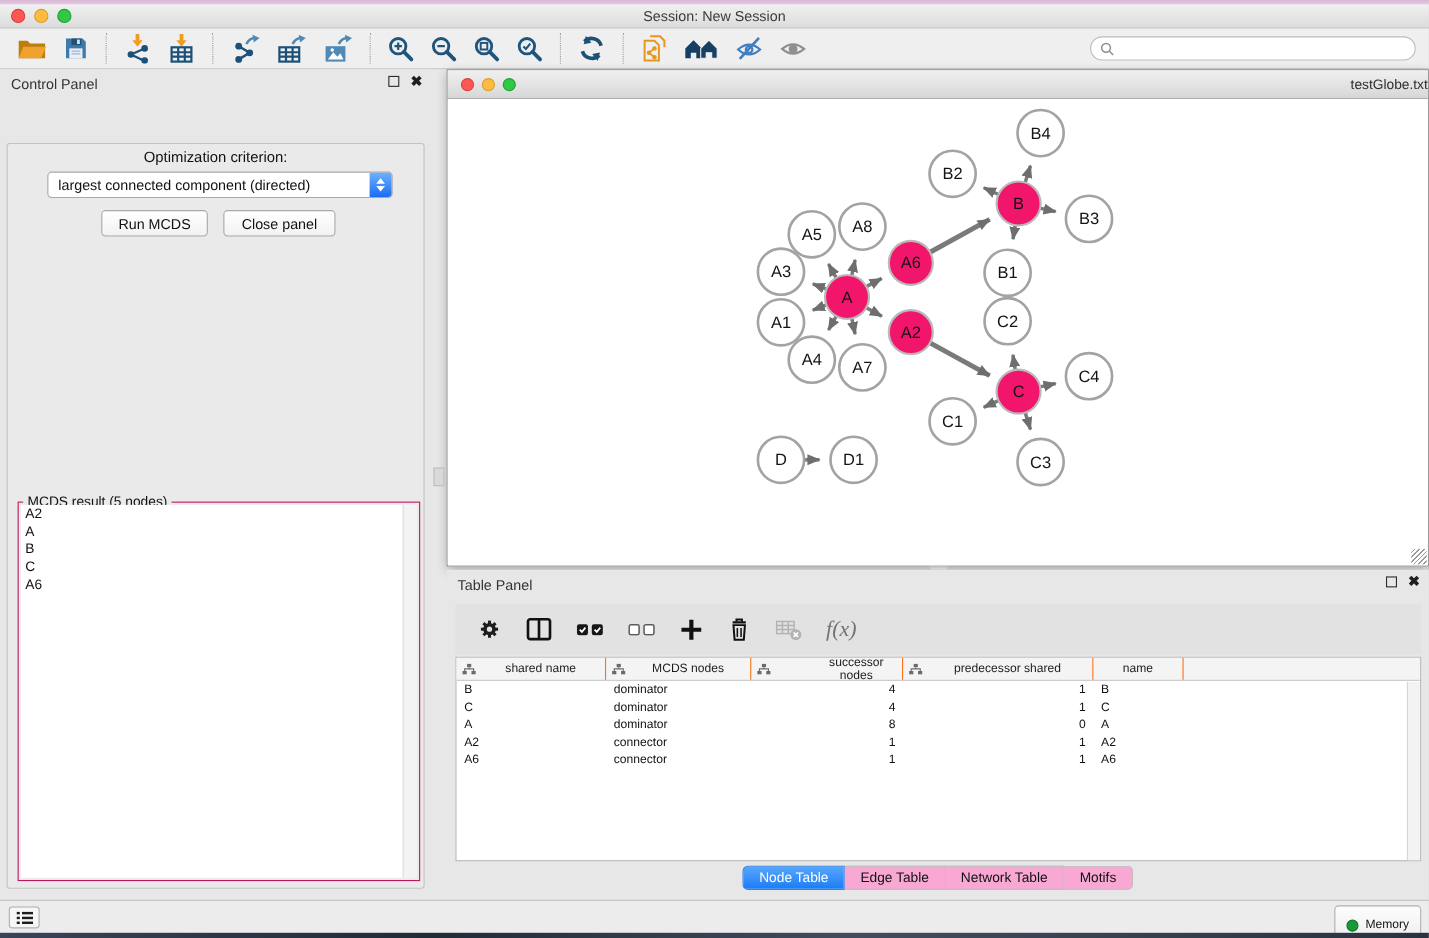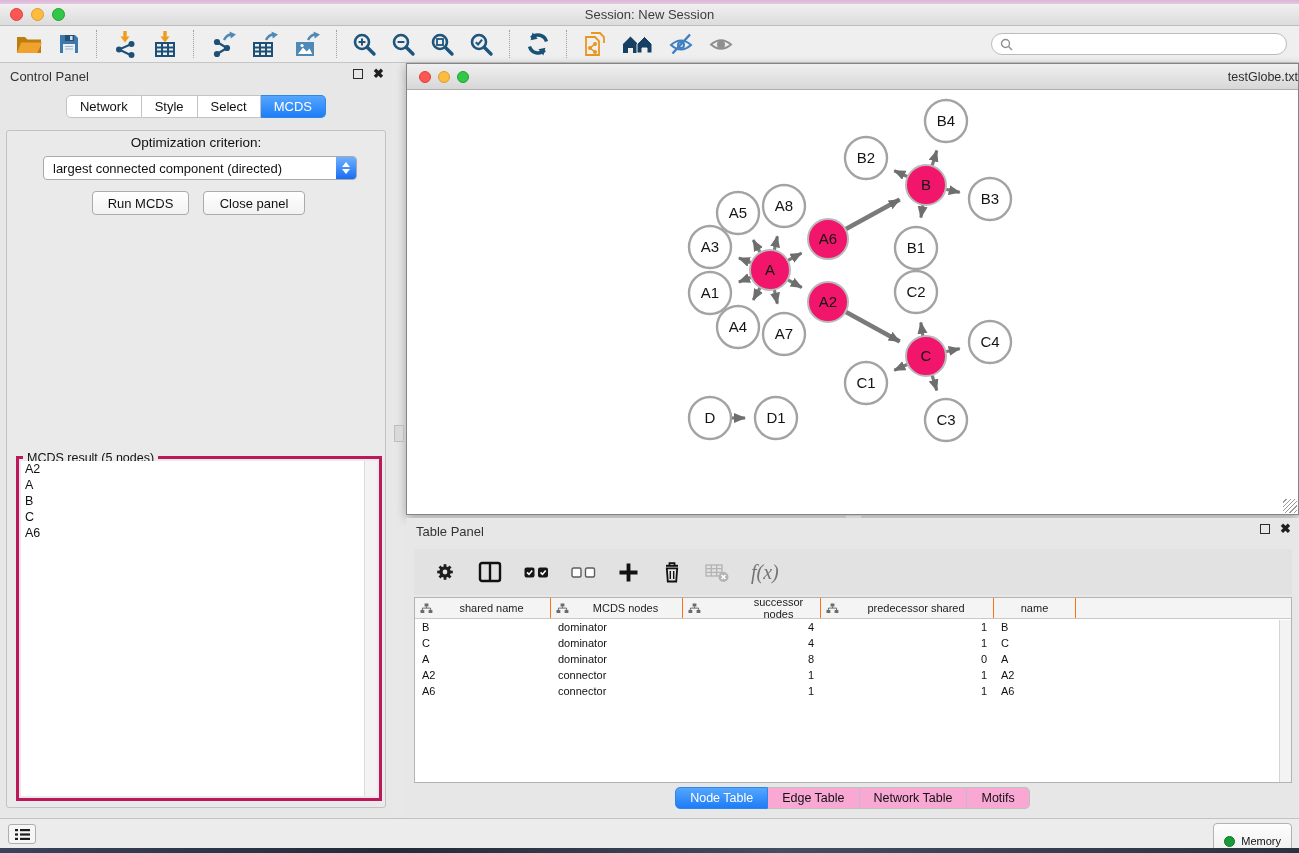--- a/index.html
+++ b/index.html
@@ -50,21 +50,21 @@
   .dropdown .dval { flex:1; font-size:13px; color:#111; padding-left:9px; white-space:nowrap; overflow:hidden; }
   .dd-stepper { width:20px; height:22px; border-radius:0 3px 3px 0; background:linear-gradient(#6db1fd,#1a6df4);
     display:flex; flex-direction:column; align-items:center; justify-content:center; gap:2px; }
   .tri-up { width:0; height:0; border-left:4px solid transparent; border-right:4px solid transparent; border-bottom:5px solid #fff; }
   .tri-dn { width:0; height:0; border-left:4px solid transparent; border-right:4px solid transparent; border-top:5px solid #fff; }
   .cp-btn { position:absolute; top:128px; height:24px; background:linear-gradient(#ffffff,#f2f2f2);
     border:1px solid #ababab; border-radius:4px; font-size:13px; color:#111; font-family:"Liberation Sans",sans-serif; }
   .btn-run { left:92px; width:97px; }
   .btn-close { left:203px; width:102px; }
 
-  .fieldset { position:absolute; left:16px; top:393px; width:366px; height:345px; border:3px solid #be185d; }
+  .fieldset { position:absolute; left:16px; top:393px; width:366px; height:345px; border:1px solid #be185d; }
   .fieldset .legend { position:absolute; top:-8px; left:4px; background:#eaeaea; padding:0 4px; font-size:12.5px; color:#111; }
   .mcds-list { position:absolute; inset:2px; background:#fff; }
   .mcds-list .item { font-size:12.5px; color:#111; line-height:16px; padding-left:4px; }
   .list-scroll { position:absolute; top:2px; right:2px; bottom:2px; width:13px; background:#f3f3f3; border-left:1px solid #dcdcdc; }
 
   
   .net-window { position:absolute; left:406px; top:63px; width:893px; height:452px;
     border:1px solid #858585; box-shadow:0 3px 10px rgba(0,0,0,0.3); background:#fff; }
   .net-titlebar { position:relative; height:26px; background:linear-gradient(#f0f0f0,#d7d7d7); border-bottom:1px solid #aeaeae; }
   .net-lights { position:absolute; left:12px; top:7px; display:flex; gap:7px; }
@@ -272,26 +272,20 @@
   </div>
 
   <div class="control-panel">
     <div class="panel-header">
       <div class="panel-title">Control Panel</div>
       <div class="panel-hicons">
         <div class="float-ic"></div>
         <div class="close-ic">✖</div>
       </div>
     </div>
-    <div class="cp-tabs">
-        <div class="cp-tab">Network</div>
-        <div class="cp-tab">Style</div>
-        <div class="cp-tab">Select</div>
-        <div class="cp-tab active">MCDS</div>
-      </div>
     <div class="cp-box"></div>
     <div class="opt-label">Optimization criterion:</div>
     <div class="dropdown">
       <div class="dval">largest connected component (directed)</div>
       <div class="dd-stepper">
           <div class="tri-up"></div>
           <div class="tri-dn"></div>
         </div>
     </div>
     <button class="cp-btn btn-run">Run MCDS</button>

